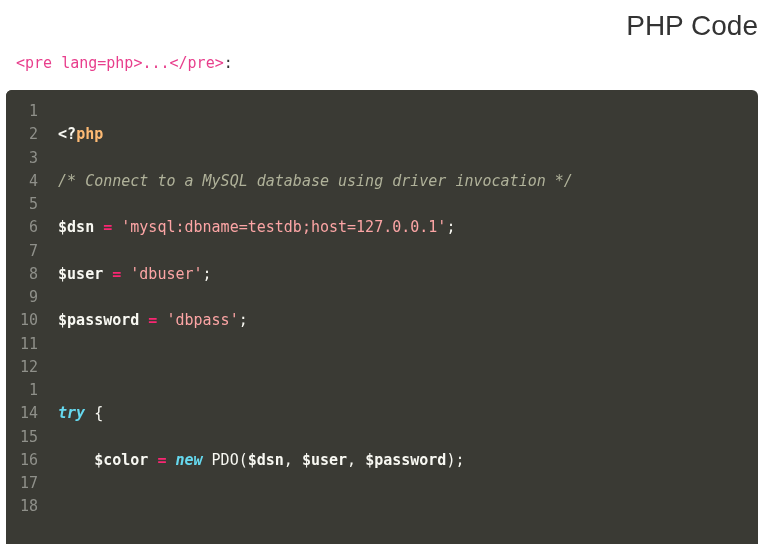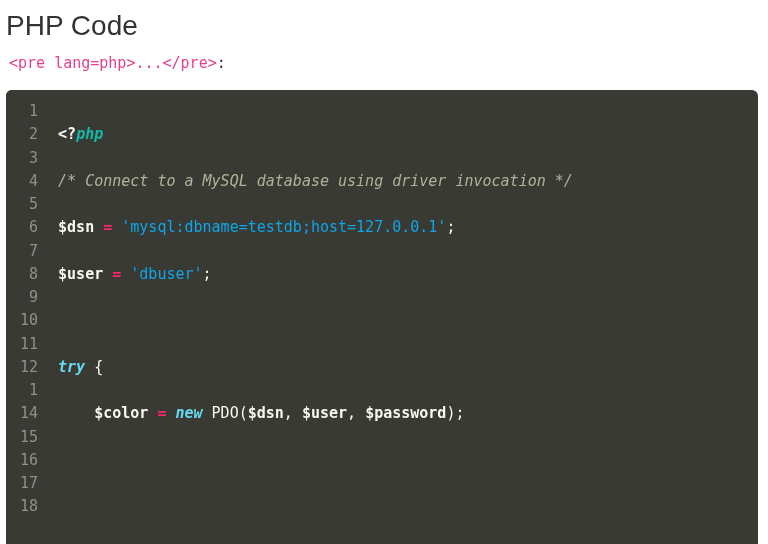--- a/index.html
+++ b/index.html
@@ -7,27 +7,28 @@
     font-family: -apple-system, BlinkMacSystemFont, "Segoe UI", Helvetica, Arial, sans-serif;
     padding: 10px 10px 10px 0;
     background: #fff;
   }
   h2 {
     font-size: 28px;
     font-weight: 400;
     color: #333;
     margin-bottom: 12px;
     padding-left: 6px;
+    text-align: right;
   }
   .pretag-line {
     font-family: "Menlo", "Consolas", monospace;
     font-size: 15px;
     color: #e83e8c;
     margin-bottom: 18px;
-    padding-left: 9px;
+    padding-left: 16px;
   }
   .pretag-line .colon { color: #333; }
   .code-block {
     display: flex;
     background: #3a3a34;
     border-radius: 6px;
     font-family: "Menlo", "Consolas", monospace;
     font-size: 15px;
     line-height: 1.55;
     overflow: hidden;
@@ -45,28 +46,28 @@
   .gutter div { font-size: 15px; }
   .code {
     padding: 10px 16px 10px 10px;
     white-space: pre;
     color: #e6e6e6;
     flex: 1;
   }
   .code div { min-height: 1.55em; }
 
   .kw   { color: #66d9ef; font-weight: bold; font-style: italic; } 
-  .str  { color: #0ea5e9; } 
+  .str  { color: #fca5a5; } 
   .cmt  { color: #b0b29a; font-style: italic; } 
   .var  { color: #f8f8f2; font-weight: bold; } 
   .cls  { color: #f8f8f2; } 
   .op   { color: #f92672; font-weight: bold; } 
   .punct{ color: #f8f8f2; } 
   .lt   { color: #f8f8f2; font-weight: bold; } 
-  .php  { color: #14b8a6; font-weight: bold; font-style: italic; } 
+  .php  { color: #fdba74; font-weight: bold; } 
 </style>
 </head>
 <body>
 
 <h2>PHP Code</h2>
 
 <p class="pretag-line">
   <span>&lt;pre lang=php&gt;...&lt;/pre&gt;</span><span class="colon">:</span>
 </p>
 
@@ -89,20 +90,21 @@
     <div>15</div>
     <div>16</div>
     <div>17</div>
     <div>18</div>
   </div>
   <div class="code">
 <div><span class="lt">&lt;?</span><span class="php">php</span></div>
 <div><span class="cmt">/* Connect to a MySQL database using driver invocation */</span></div>
 <div><span class="var">$dsn</span><span class="op"> = </span><span class="str">'mysql:dbname=testdb;host=127.0.0.1'</span><span class="punct">;</span></div>
 <div><span class="var">$user</span><span class="op"> = </span><span class="str">'dbuser'</span><span class="punct">;</span></div>
+<div><span class="var">$password</span><span class="op"> = </span><span class="str">'dbpass'</span><span class="punct">;</span></div>
 <div>&nbsp;</div>
 <div><span class="kw">try</span><span class="punct"> {</span></div>
 <div>    <span class="var">$color</span><span class="op"> = </span><span class="kw">new</span><span> </span><span class="cls">PDO</span><span class="punct">(</span><span class="var">$dsn</span><span class="punct">, </span><span class="var">$user</span><span class="punct">, </span><span class="var">$password</span><span class="punct">);</span></div>
 <div>&nbsp;</div>
 
 
 
 
 
 

